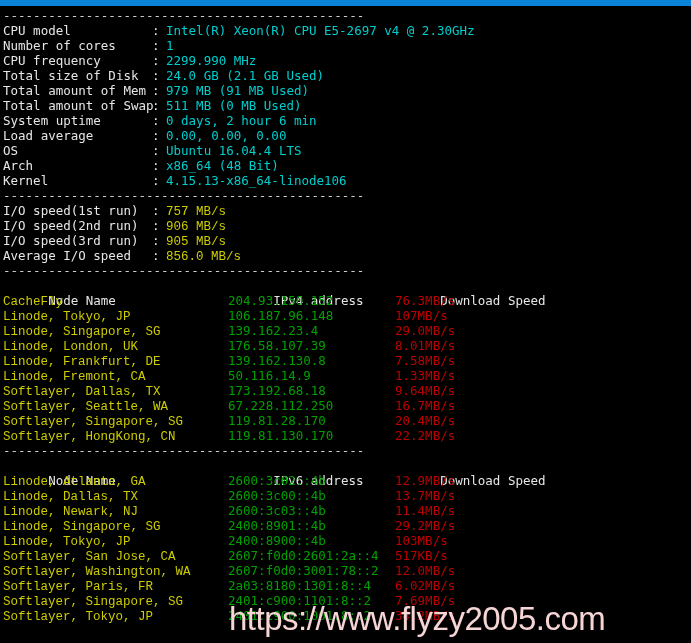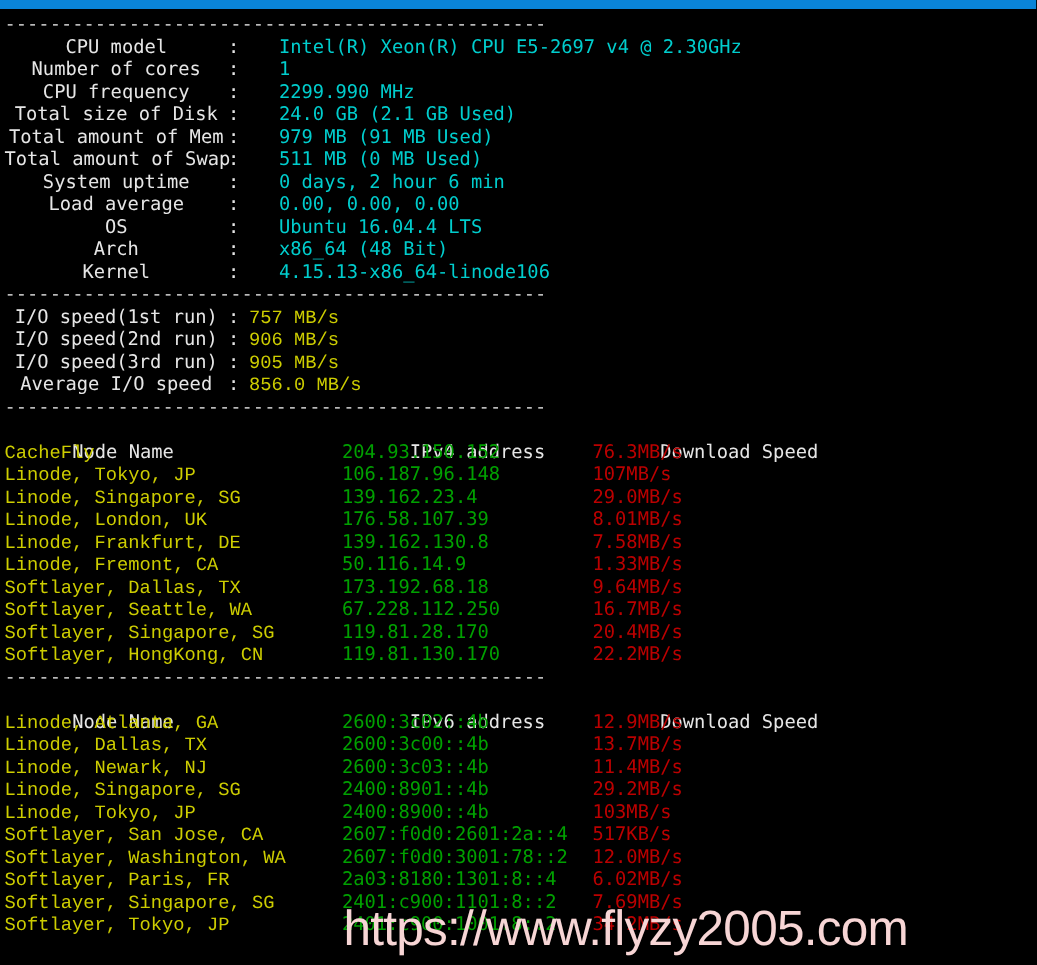--- a/index.html
+++ b/index.html
@@ -34,23 +34,23 @@
   }
   .line {
     height: 15px;
     white-space: pre;
     color: #d8d8d8;
   }
   .sep {
     color: #cfcfcf;
     letter-spacing: 0px;
   }
-  .label  { color: #e6e6e6; text-align: center; }
+  .label  { color: #e6e6e6; }
   .colon  { color: #e6e6e6; }
-  .cyan   { color: #00cdcd; margin-left: 20px; }
+  .cyan   { color: #00cdcd; }
   .yellow { color: #cdcd00; font-family: Liberation Mono, monospace; }
   .green  { color: #00a000; }
   .red    { color: #bb0000; text-align: center; }
   .white  { color: #e6e6e6; }
 
   
   .c-label { display: inline-block; width: 149px; }
   .c-colon { display: inline-block; width: 14px; }
 
   .c-node  { display: inline-block; width: 225px; }

